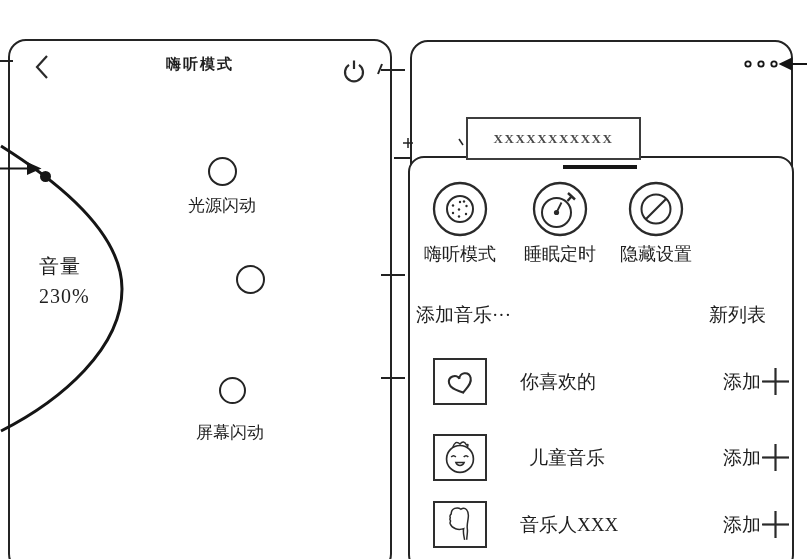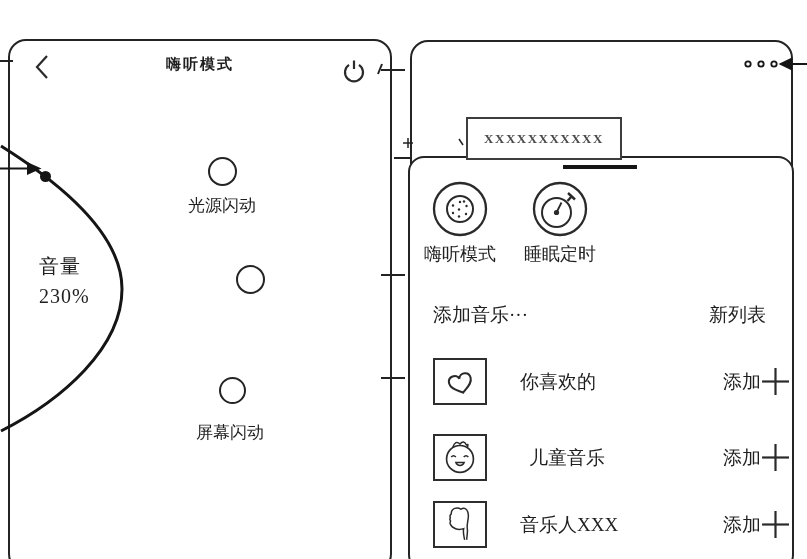--- a/index.html
+++ b/index.html
@@ -8,21 +8,21 @@
     position:relative; width:807px; height:559px; background:#fff;
     font-family:"Liberation Serif","DejaVu Serif",serif; color:#1f1f1f; overflow:hidden;margin-top:28px;
   }
   .panel{
     position:absolute; background:#fff; border:2px solid #242424; border-radius:18px;
   }
   #left-panel{ left:8px; top:11px; width:384px; height:533px; }
   #right-panel{ left:410px; top:12px; width:383px; height:531px; }
   #sheet{ left:408px; top:128px; width:386px; height:415px; z-index:2; border-radius:16px; }
   #song-box{
-    position:absolute; left:466px; top:89px; width:156px; height:43px; z-index:3;
+    position:absolute; left:466px; top:89px; width:175px; height:43px; z-index:3;
     background:#fff; border:2px solid #3d3d3d; display:flex; align-items:center; justify-content:center;
     font-size:13px; letter-spacing:1.5px; color:#4a4a4a; font-weight:bold;
   }
   
   .lp-title{ position:absolute; left:0; top:14px; width:100%; text-align:center;
     font-size:15px; font-weight:bold; letter-spacing:2px; }
   .back{ position:absolute; left:25px; top:13px; width:14px; height:26px; cursor:pointer; }
   .power{ position:absolute; left:331px; top:17px; width:26px; height:26px; cursor:pointer; }
   .toggle-circle{ position:absolute; width:29px; height:29px; border:2px solid #242424; border-radius:50%; background:#fff; }
   .toggle-label{ position:absolute; width:160px; text-align:center; font-size:17px; }
@@ -30,21 +30,21 @@
   #tg2c{ left:226px; top:224px; }   #tg2l{ left:167px; top:258px; }
   #tg3c{ left:209px; top:336px; }   #tg3l{ left:140px; top:380px; }
   .vol{ position:absolute; left:29px; font-size:20px; letter-spacing:1px; }
   #vol1{ top:212px; } #vol2{ top:244px; }
   
   .action{ position:absolute; top:22px; width:96px; text-align:center; cursor:pointer; }
   .action svg{ display:block; margin:0 auto; }
   .action .alabel{ font-size:18px; margin-top:4px; white-space:nowrap; }
   #act0{ left:2px; } #act1{ left:102px; } #act2{ left:198px; } #act3{ left:287px; }
   .handle{ position:absolute; left:153px; top:7px; width:74px; height:4px; background:#161616; }
-  .list-head{ position:absolute; left:23px; right:26px; top:144px; display:flex;
+  .list-head{ position:absolute; left:6px; right:26px; top:144px; display:flex;
     justify-content:space-between; font-size:19px; }
   .p-row{ position:absolute; left:23px; width:357px; display:flex; align-items:center;text-align:right; }
   #row0{ top:200px; } #row1{ top:276px;gap:9px; } #row2{ top:343px; }
   .thumb{ width:54px; height:47px; border:2px solid #2e2e2e; display:flex; align-items:center; justify-content:center; background:#fff; }
   .pname{ margin-left:33px; font-size:19px; white-space:nowrap; }
   .add-group{ margin-left:auto; display:flex; align-items:center; cursor:pointer;font-family:Liberation Mono, monospace; }
   .add-label{ font-size:19px; }
   .overlay{ position:absolute; left:0; top:0; z-index:4; pointer-events:none; }
 </style>
 </head>
@@ -108,20 +108,28 @@
         <circle r="26" fill="none" stroke="#2a2a2a" stroke-width="2.3"></circle>
         <circle cx="-3.5" cy="3.5" r="14.5" fill="none" stroke="#2a2a2a" stroke-width="2"></circle>
         <line x1="7.5" y1="-8" x2="11.5" y2="-12.5" stroke="#2a2a2a" stroke-width="2.4"></line>
         <line x1="8" y1="-16" x2="15" y2="-9.5" stroke="#2a2a2a" stroke-width="2.4"></line>
         <line x1="-3.5" y1="3.5" x2="1.5" y2="-6.5" stroke="#2a2a2a" stroke-width="1.8"></line>
         <circle cx="-3.5" cy="3.5" r="2.6" fill="#2a2a2a"></circle>
       </svg>
       <div class="alabel">睡眠定时</div>
     </div>
 
+    <div class="action" id="act2">
+      <svg width="58" height="58" viewBox="-29 -29 58 58">
+        <circle r="26" fill="none" stroke="#2a2a2a" stroke-width="2.3"></circle>
+        <circle r="14.5" fill="none" stroke="#2a2a2a" stroke-width="2"></circle>
+        <line x1="-10.5" y1="10.5" x2="10.5" y2="-10.5" stroke="#2a2a2a" stroke-width="2.2"></line>
+      </svg>
+      <div class="alabel">隐藏设置</div>
+    </div>
 
 
     <div class="list-head">
       <span>添加音乐···</span>
       <span style="cursor:pointer;">新列表</span>
     </div>
 
     <div class="p-row" id="row0">
       <div class="thumb">
         <svg width="54" height="47" viewBox="0 0 54 47">

